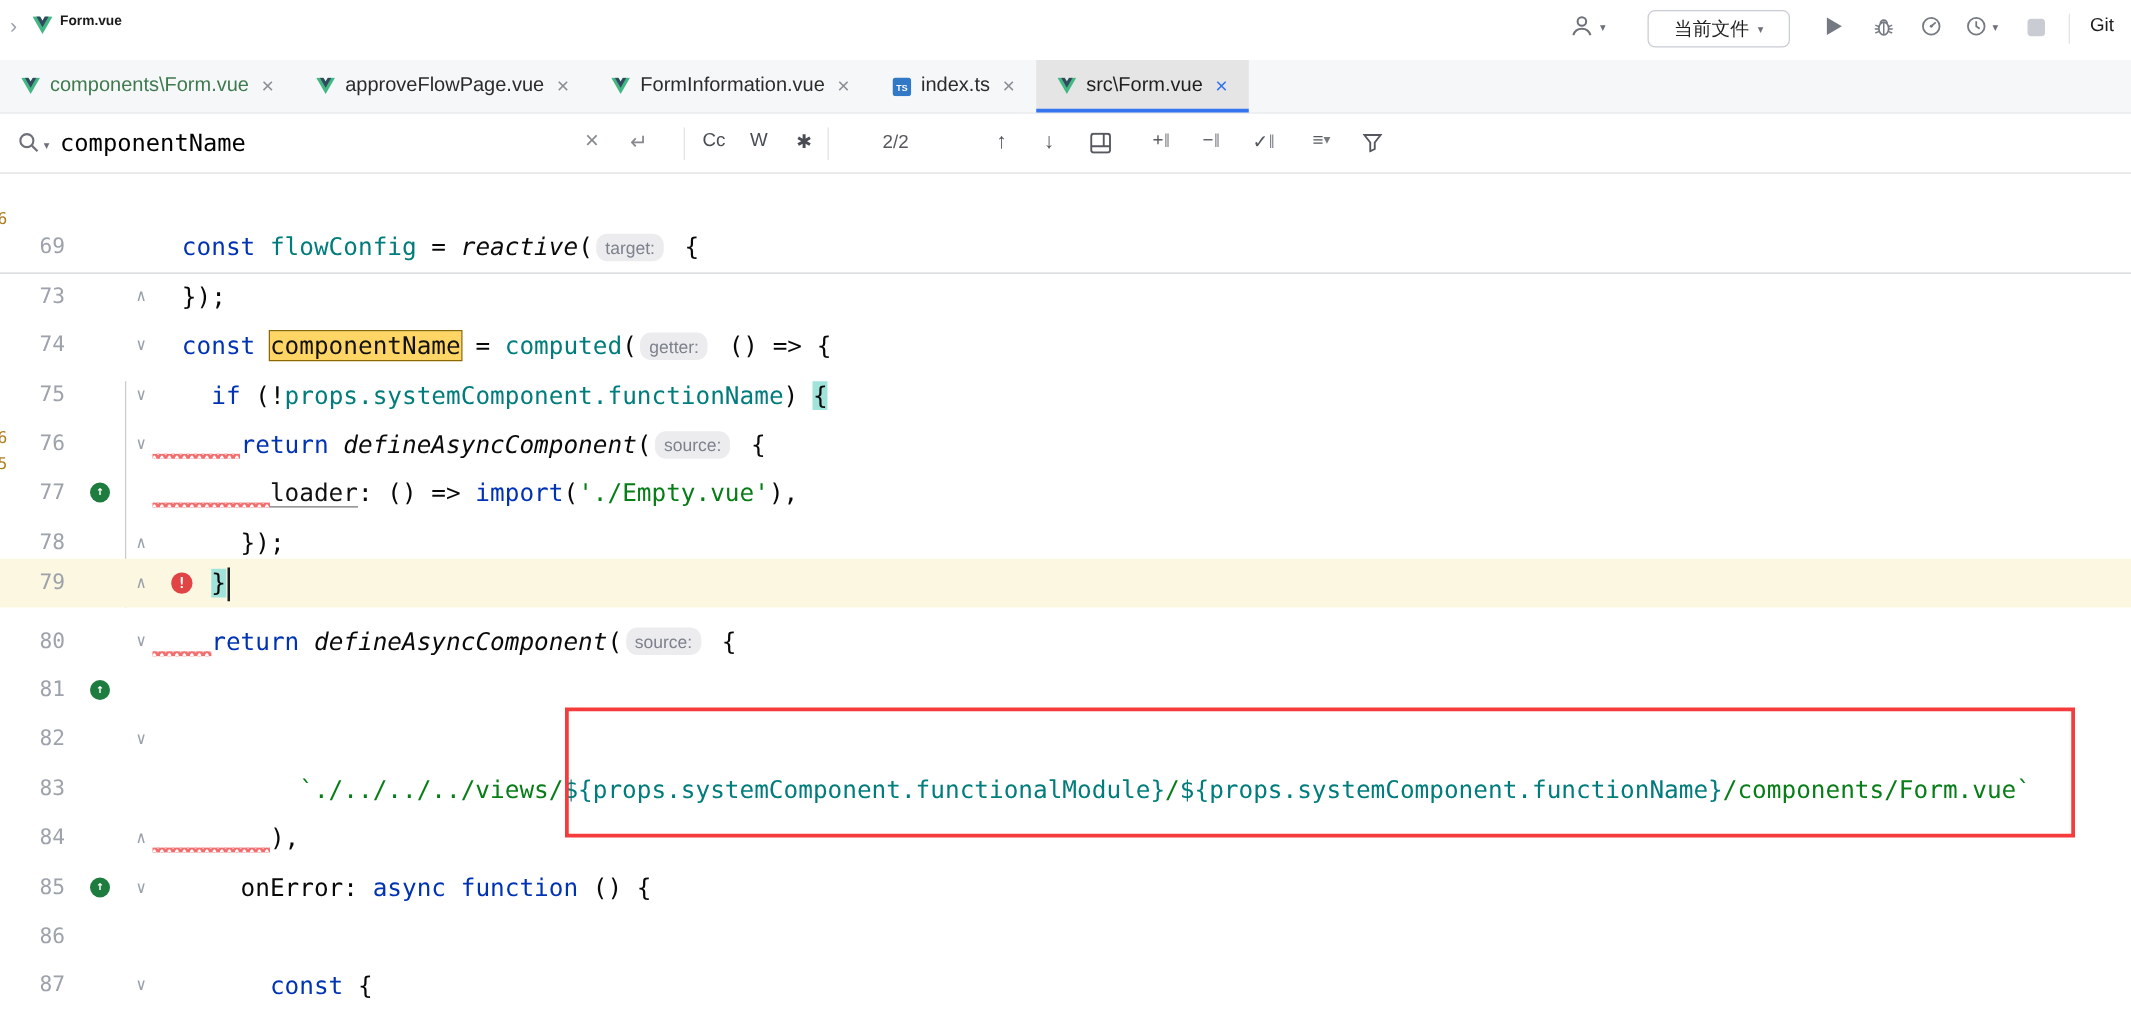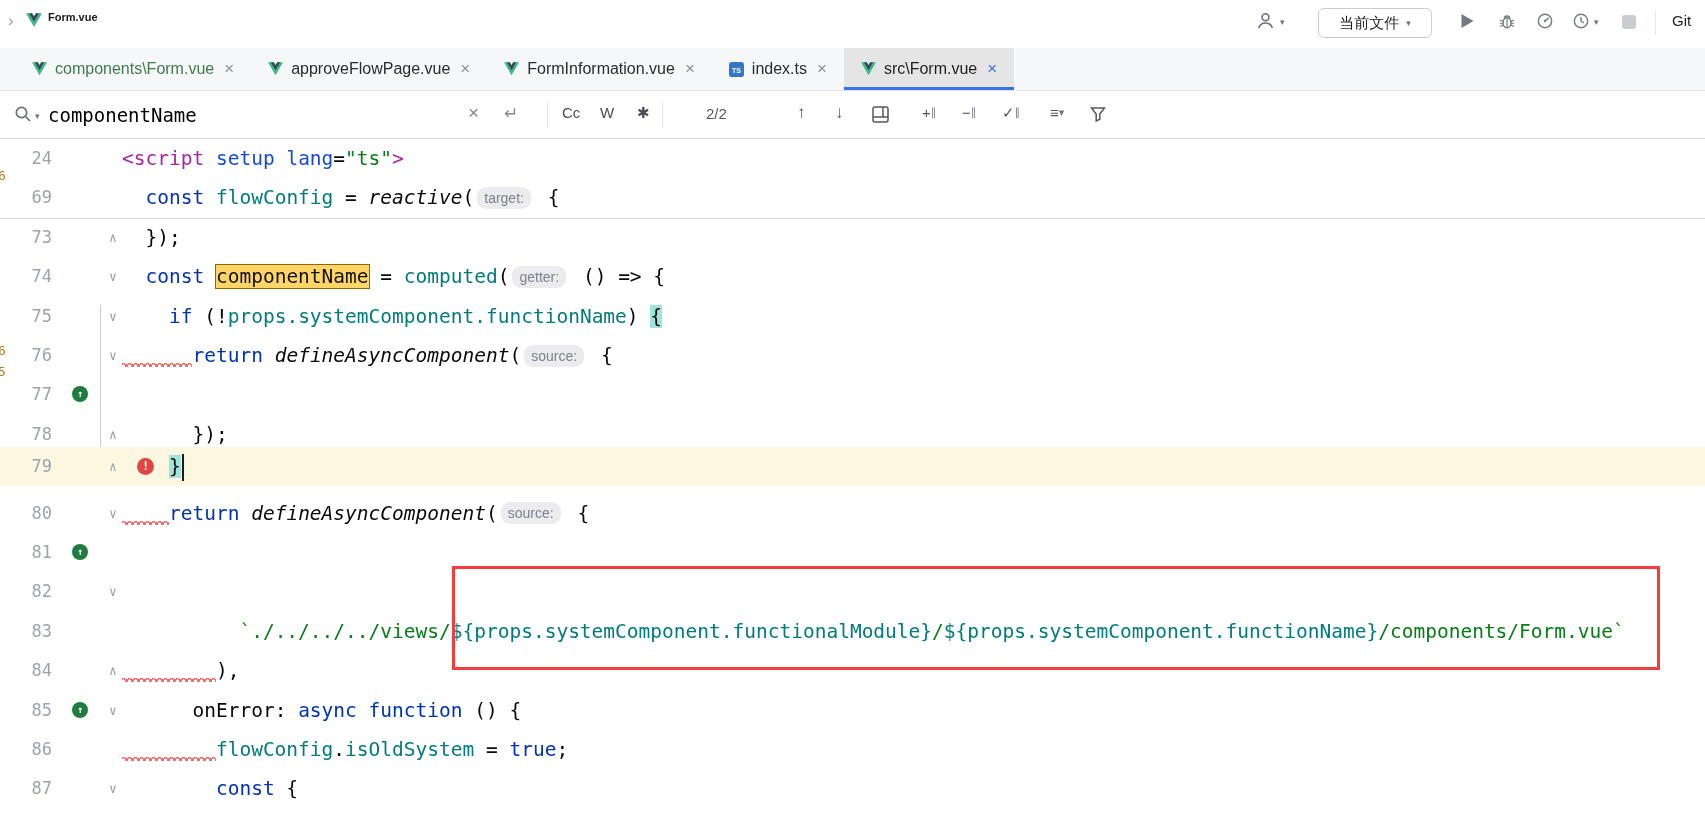--- a/index.html
+++ b/index.html
@@ -27,21 +27,21 @@
   .tb-bug { left:1498px; top:12px; }
   .tb-prof { left:1536px; top:12px; }
   .tb-more { left:1572px; top:12px; }
   .tb-more-arr { left:1594px; top:17px; }
   .tb-stop { left:1622px; top:15px; width:14px; height:14px; background:#c9cdd3; border-radius:3px; }
   .tb-sep { left:1655px; top:11px; width:1px; height:24px; background:#e3e4e8; }
   .tb-git { left:1672px; top:12px; font-size:15px; color:#1f1f1f; }
 
   
   .tabstrip { position:absolute; top:48px; left:0; width:100%; height:43px; background:#f6f7f9;
-              border-bottom:1px solid #e3e5e8; display:flex; padding-left:15px; }
+              border-bottom:1px solid #e3e5e8; display:flex; }
   .tab { display:flex; align-items:center; gap:8px; padding:0 17px; font-size:16px; color:#2b2b2b; height:100%; cursor:default; }
   .tab .ticon { display:flex; align-items:center; }
   .tab .tclose { color:#8c8f94; font-size:17px; margin-left:2px; }
   .tab.active { background:#e5e5e5; box-shadow: inset 0 -3px 0 var(--accent); }
   .tab.active .tclose { color:var(--accent); }
 
   
   .searchrow { position:absolute; top:91px; left:0; width:100%; height:48px; background:#fff;
                border-bottom:1px solid #d9d9d9; }
   .sr-abs { position:absolute; }
@@ -254,24 +254,20 @@
       <svg width="16" height="16" viewBox="0 0 16 16">
           <path d="M1.5 2h13L9.8 8v5.2L6.2 15V8z" fill="none" stroke="#55585e" stroke-width="1.5"></path>
         </svg>
     </span>
   </div>
 
   <div class="editor" id="editor">
     <div class="sticky-div"></div>
     <div class="scope-line"></div>
     <div class="anno"></div>
-  <div class="row" style="top: 0px;">
-        <span class="gnum">24</span>
-        <span class="code"><span class="tk-tag">&lt;script</span><span class="tk-plain"> </span><span class="tk-attr">setup</span><span class="tk-plain"> </span><span class="tk-attr">lang</span><span class="tk-plain">=</span><span class="tk-str">"ts"</span><span class="tk-tag">&gt;</span></span>
-      </div>
       <div class="row" style="top: 39.4px;">
         <span class="gnum">69</span>
         <span class="code"><span class="tk-ws">  </span><span class="tk-kw">const</span><span class="tk-plain"> </span><span class="tk-glob">flowConfig</span><span class="tk-plain"> = </span><span class="tk-itfn">reactive</span><span class="tk-plain">(</span><span class="tk-inlay">target:</span><span class="tk-plain"> {</span></span>
       </div>
       <div class="row" style="top: 78.8px;">
         <span class="gnum">73</span>
         <span class="fold">∧</span>
         <span class="code"><span class="tk-ws">  </span><span class="tk-plain">});</span></span>
       </div>
       <div class="row" style="top: 118.2px;">
@@ -285,20 +281,21 @@
         <span class="code"><span class="tk-ws">    </span><span class="tk-kw">if</span><span class="tk-plain"> (!</span><span class="tk-glob">props.systemComponent.functionName</span><span class="tk-plain">) </span><span class="tk-brace">{</span></span>
       </div>
       <div class="row" style="top: 197px;">
         <span class="gnum">76</span>
         <span class="fold">∨</span>
         <span class="code"><span class="tk-wserr">      </span><span class="tk-kw">return</span><span class="tk-plain"> </span><span class="tk-itfn">defineAsyncComponent</span><span class="tk-plain">(</span><span class="tk-inlay">source:</span><span class="tk-plain"> {</span></span>
       </div>
       <div class="row" style="top: 236.4px;">
         <span class="gnum">77</span>
         <span class="gicon">↑</span>
+        <span class="code"><span class="tk-wserr">        </span><span class="tk-key">loader</span><span class="tk-plain">: () =&gt; </span><span class="tk-kw">import</span><span class="tk-plain">(</span><span class="tk-str">'./Empty.vue'</span><span class="tk-plain">),</span></span>
       </div>
       <div class="row" style="top: 275.8px;">
         <span class="gnum">78</span>
         <span class="fold">∧</span>
         <span class="code"><span class="tk-ws">      </span><span class="tk-plain">});</span></span>
       </div>
       <div class="row cur" style="top: 308px;">
         <span class="gnum">79</span>
         <span class="fold">∧</span>
         <span class="eicon">!</span>
@@ -327,21 +324,20 @@
         <span class="code"><span class="tk-wserr">        </span><span class="tk-plain">),</span></span>
       </div>
       <div class="row" style="top: 551.6px;">
         <span class="gnum">85</span>
         <span class="fold">∨</span>
         <span class="gicon">↑</span>
         <span class="code"><span class="tk-ws">      </span><span class="tk-plain">onError</span><span class="tk-plain">: </span><span class="tk-kw">async</span><span class="tk-plain"> </span><span class="tk-kw">function</span><span class="tk-plain"> () {</span></span>
       </div>
       <div class="row" style="top: 591px;">
         <span class="gnum">86</span>
-        <span class="code"><span class="tk-wserr">        </span><span class="tk-glob">flowConfig</span><span class="tk-plain">.</span><span class="tk-glob">isOldSystem</span><span class="tk-plain"> = </span><span class="tk-kw">true</span><span class="tk-plain">;</span></span>
       </div>
       <div class="row" style="top: 630.4px;">
         <span class="gnum">87</span>
         <span class="fold">∨</span>
         <span class="code"><span class="tk-ws">        </span><span class="tk-kw">const</span><span class="tk-plain"> {</span></span>
       </div>
       <div class="row" style="top: 669.8px;">
         <span class="gnum">88</span>
         <span class="code"><span class="tk-ws">          </span><span class="tk-key">formJson</span><span class="tk-plain">: </span><span class="tk-glob">newJson</span><span class="tk-plain">,</span></span>
       </div>

